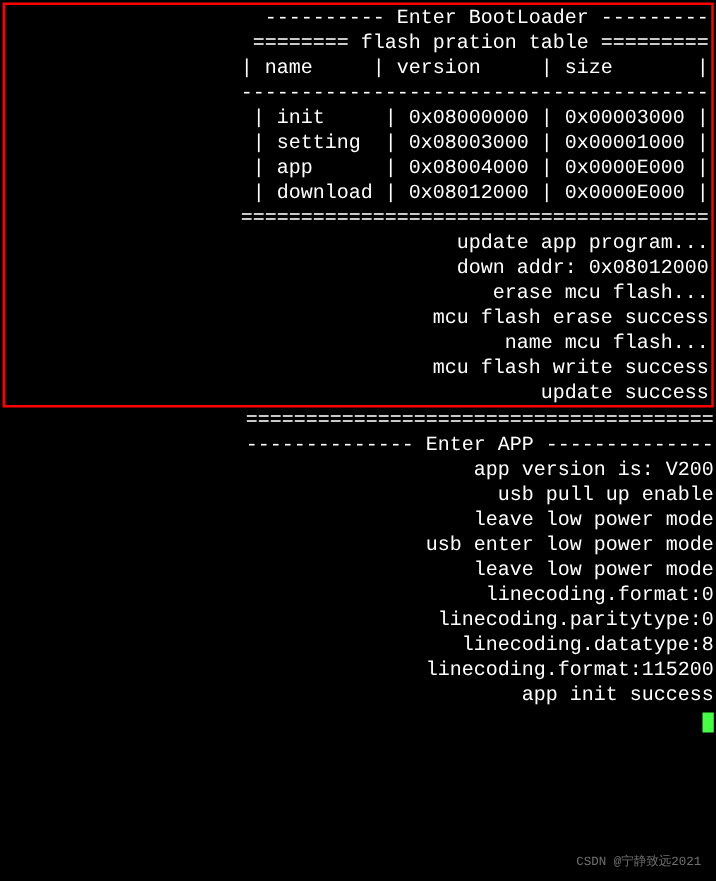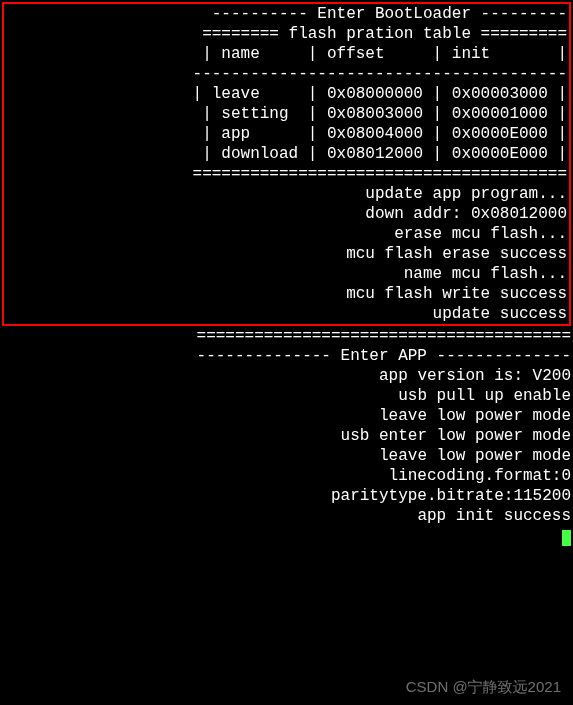--- a/index.html
+++ b/index.html
@@ -25,42 +25,42 @@
     }
     .line {
       white-space: pre;
       text-align: right;
     }
     .watermark {
       position: absolute;
       bottom: 8px;
       right: 12px;
       color: rgba(200,200,200,0.55);
-      font-family: Liberation Sans, sans-serif;
-      font-size: 15px;
+      font-family: Liberation Mono, monospace;
+      font-size: 10px;
       pointer-events: none;
     }
     .cursor {
       display: inline-block;
       width: 9px;
       height: 16px;
       background: #4f4;
       vertical-align: bottom;
     }
   </style>
 </head>
 <body>
 
 <div class="highlight-box">
   <div class="line">---------- Enter BootLoader ---------</div>
   <div class="line"></div>
   <div class="line">======== flash pration table =========</div>
-  <div class="line">| name     | offset     | init       |</div>
+  <div class="line">| name     | version     | size       |</div>
   <div class="line">---------------------------------------</div>
-  <div class="line">| leave     | 0x08000000 | 0x00003000 |</div>
+  <div class="line">| init     | 0x08000000 | 0x00003000 |</div>
   <div class="line">| setting  | 0x08003000 | 0x00001000 |</div>
   <div class="line">| app      | 0x08004000 | 0x0000E000 |</div>
   <div class="line">| download | 0x08012000 | 0x0000E000 |</div>
   <div class="line">=======================================</div>
   <div class="line">update app program...</div>
   <div class="line">down addr: 0x08012000</div>
   <div class="line">erase mcu flash...</div>
   <div class="line">mcu flash erase success</div>
   <div class="line">name mcu flash...</div>
   <div class="line">mcu flash write success</div>
@@ -70,18 +70,20 @@
 <div>
   <div class="line">=======================================</div>
   <div class="line">-------------- Enter APP --------------</div>
   <div class="line">app version is: V200</div>
   <div class="line"></div>
   <div class="line">usb pull up enable</div>
   <div class="line">leave low power mode</div>
   <div class="line">usb enter low power mode</div>
   <div class="line">leave low power mode</div>
   <div class="line">linecoding.format:0</div>
-  <div class="line">paritytype.bitrate:115200</div>
+  <div class="line">linecoding.paritytype:0</div>
+  <div class="line">linecoding.datatype:8</div>
+  <div class="line">linecoding.format:115200</div>
   <div class="line">app init success</div>
   <div class="line"><span class="cursor"></span></div>
 </div>
 
 <div class="watermark">CSDN @宁静致远2021</div>
 
 </body></html>

